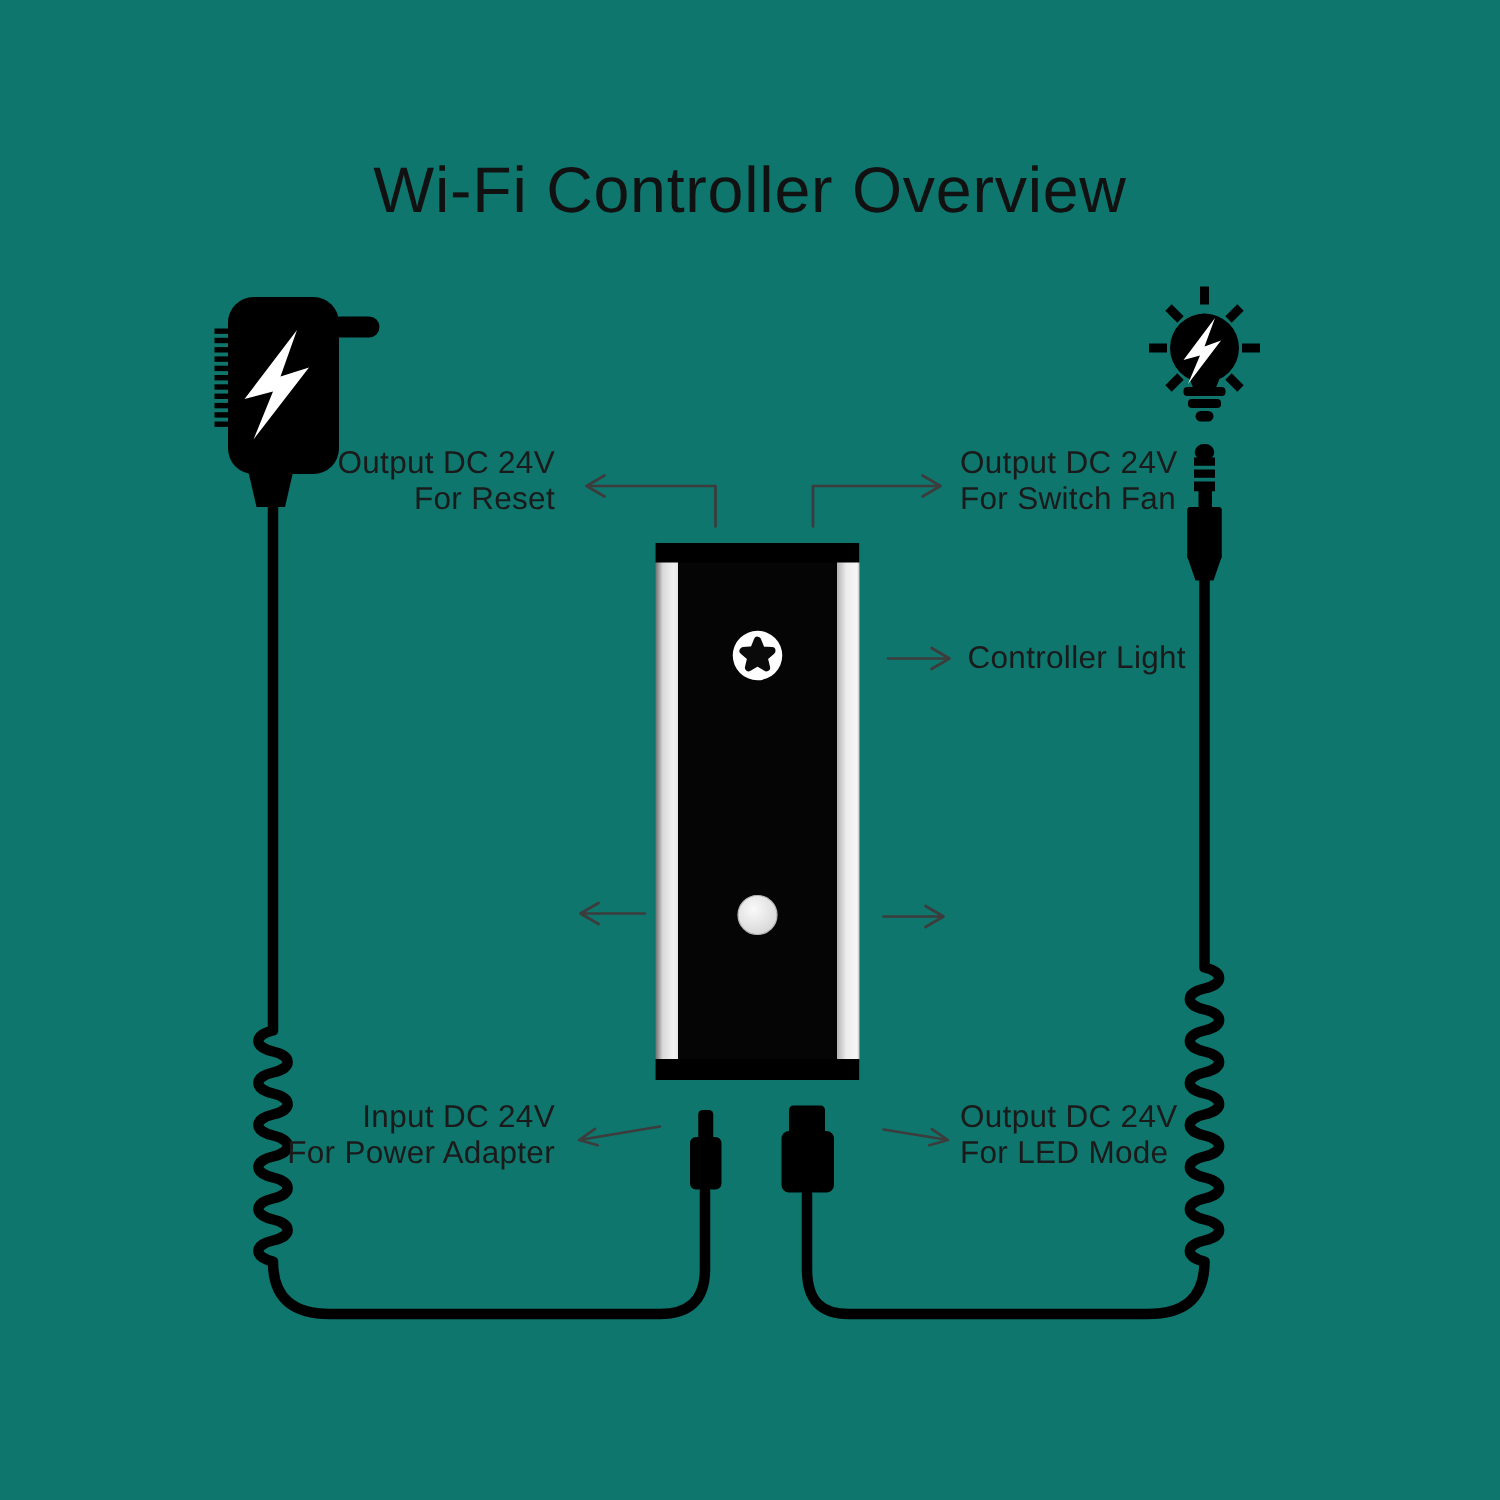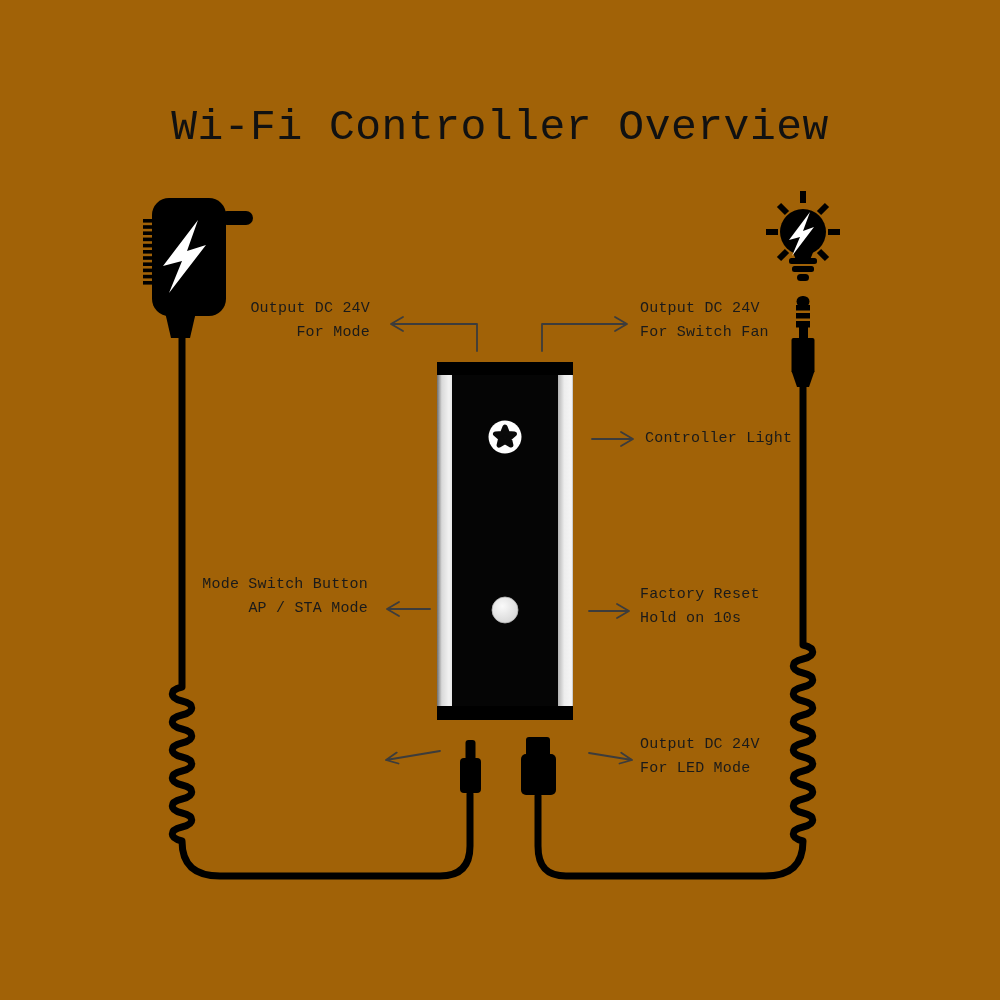--- a/index.html
+++ b/index.html
@@ -1,25 +1,25 @@
 <!DOCTYPE html>
 <html><head>
 <meta charset="utf-8">
 <style>
   html,body{margin:0;padding:0;background:#fff;}
   #canvas{
-    position:relative;width:1000px;height:1000px;background:#a16207;
-    font-family:Liberation Mono, monospace;overflow:hidden;
+    position:relative;width:1000px;height:1000px;background:#0f766e;
+    font-family:Liberation Sans, sans-serif;overflow:hidden;
   }
   .title{
     position:absolute;top:103px;left:0;width:1000px;text-align:center;
     font-size:43px;font-weight:500;color:#111;letter-spacing:.5px;
   }
   .lbl{
-    position:absolute;font-size:15px;line-height:23.5px;color:#1a1a1a;
+    position:absolute;font-size:21px;line-height:23.5px;color:#1a1a1a;
     letter-spacing:.2px;white-space:nowrap;
   }
   .lbl span{display:block;}
   .r{text-align:right;}
   .svg-layer{position:absolute;top:0;left:0;}
 </style>
 </head>
 <body>
 
 <div id="canvas">
@@ -147,41 +147,37 @@
       <path d="M589,611 L629,611 M617,604 L629,611 L617,618"></path>
       <path d="M440,751 L386,760 M396.7,752.6 L386,760 L398.5,763.5"></path>
       <path d="M589,753 L632,760 M621.2,752.7 L632,760 L619.5,763.5"></path>
     </g>
   </svg>
 
   <div class="title">Wi-Fi Controller Overview</div>
 
   <div class="lbl r" style="right:630px;top:297px;">
     <span>Output DC 24V</span>
-    <span>For Mode</span>
+    <span>For Reset</span>
   </div>
 
   <div class="lbl" style="left:640px;top:297px;">
     <span>Output DC 24V</span>
     <span>For Switch Fan</span>
   </div>
 
   <div class="lbl" style="left:645px;top:427px;">
     <span>Controller Light</span>
   </div>
 
-  <div class="lbl r" style="right:632px;top:573px;">
-    <span>Mode Switch Button</span>
-    <span>AP / STA Mode</span>
+
+
+  <div class="lbl r" style="right:630px;top:733px;">
+    <span>Input DC 24V</span>
+    <span>For Power Adapter</span>
   </div>
-
-  <div class="lbl" style="left:640px;top:583px;">
-    <span>Factory Reset</span>
-    <span>Hold on 10s</span>
-  </div>
-
 
   <div class="lbl" style="left:640px;top:733px;">
     <span>Output DC 24V</span>
     <span>For LED Mode</span>
   </div>
 
 </div>
 
 </body></html>

